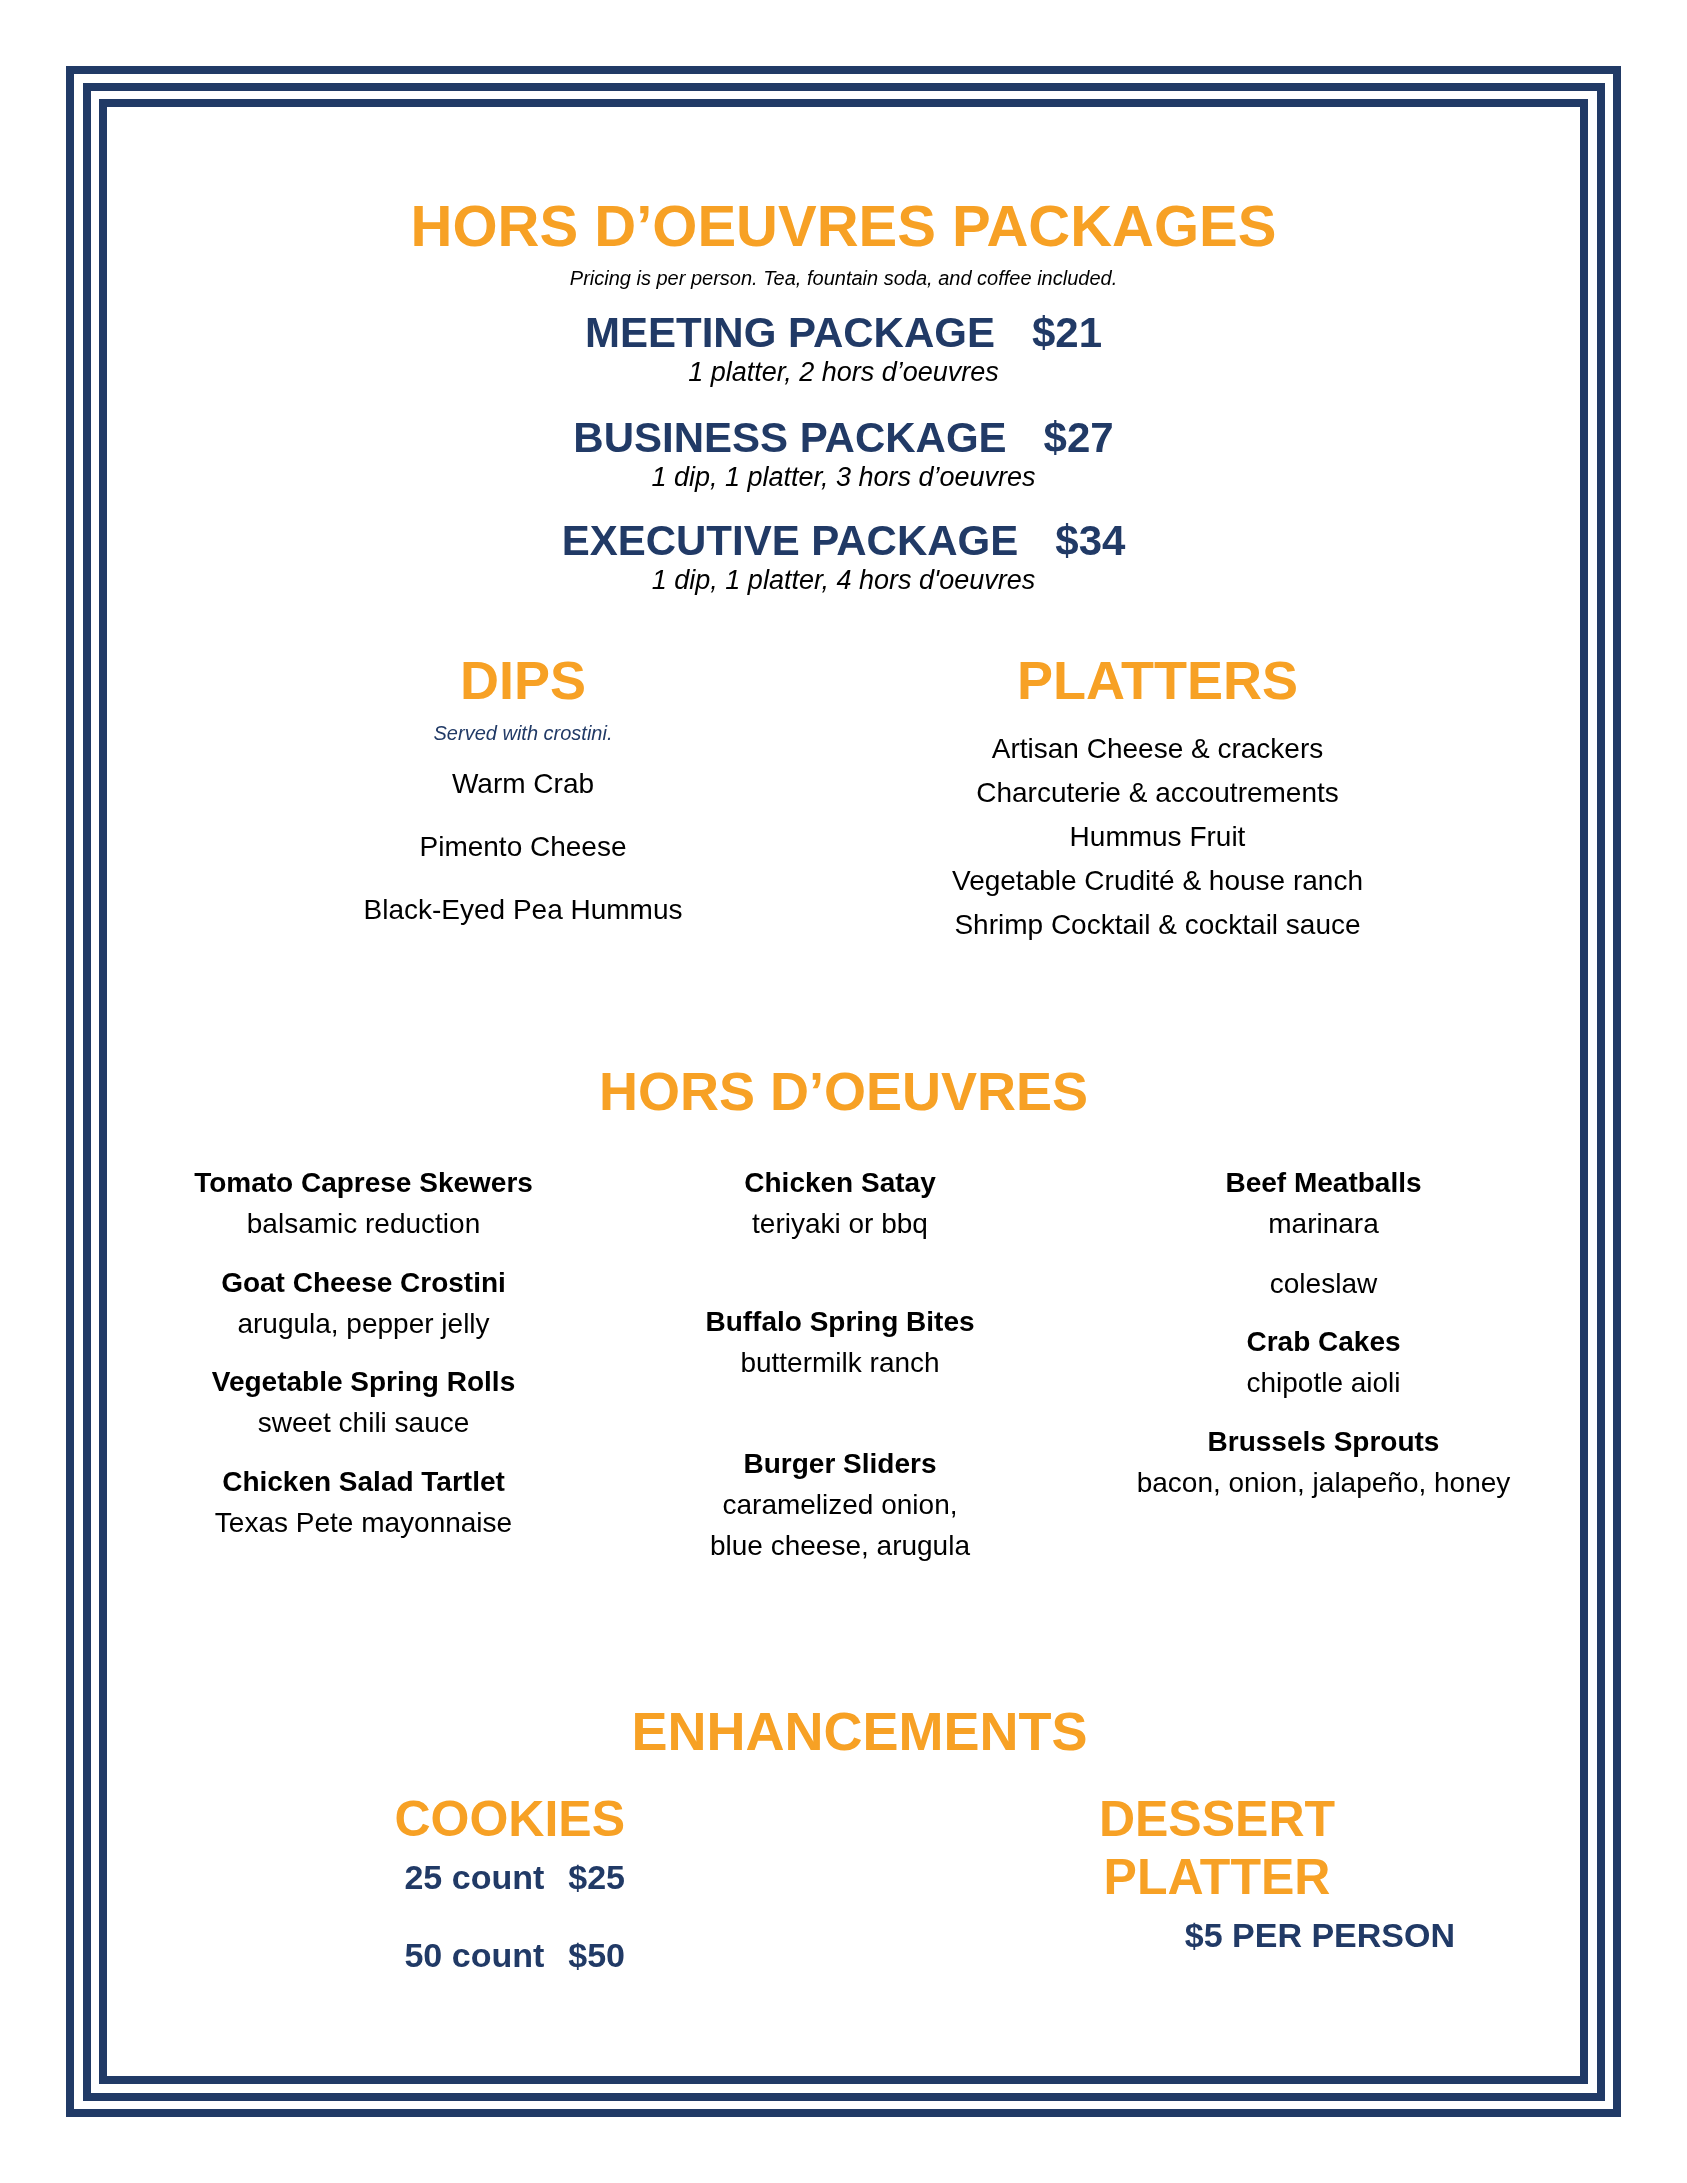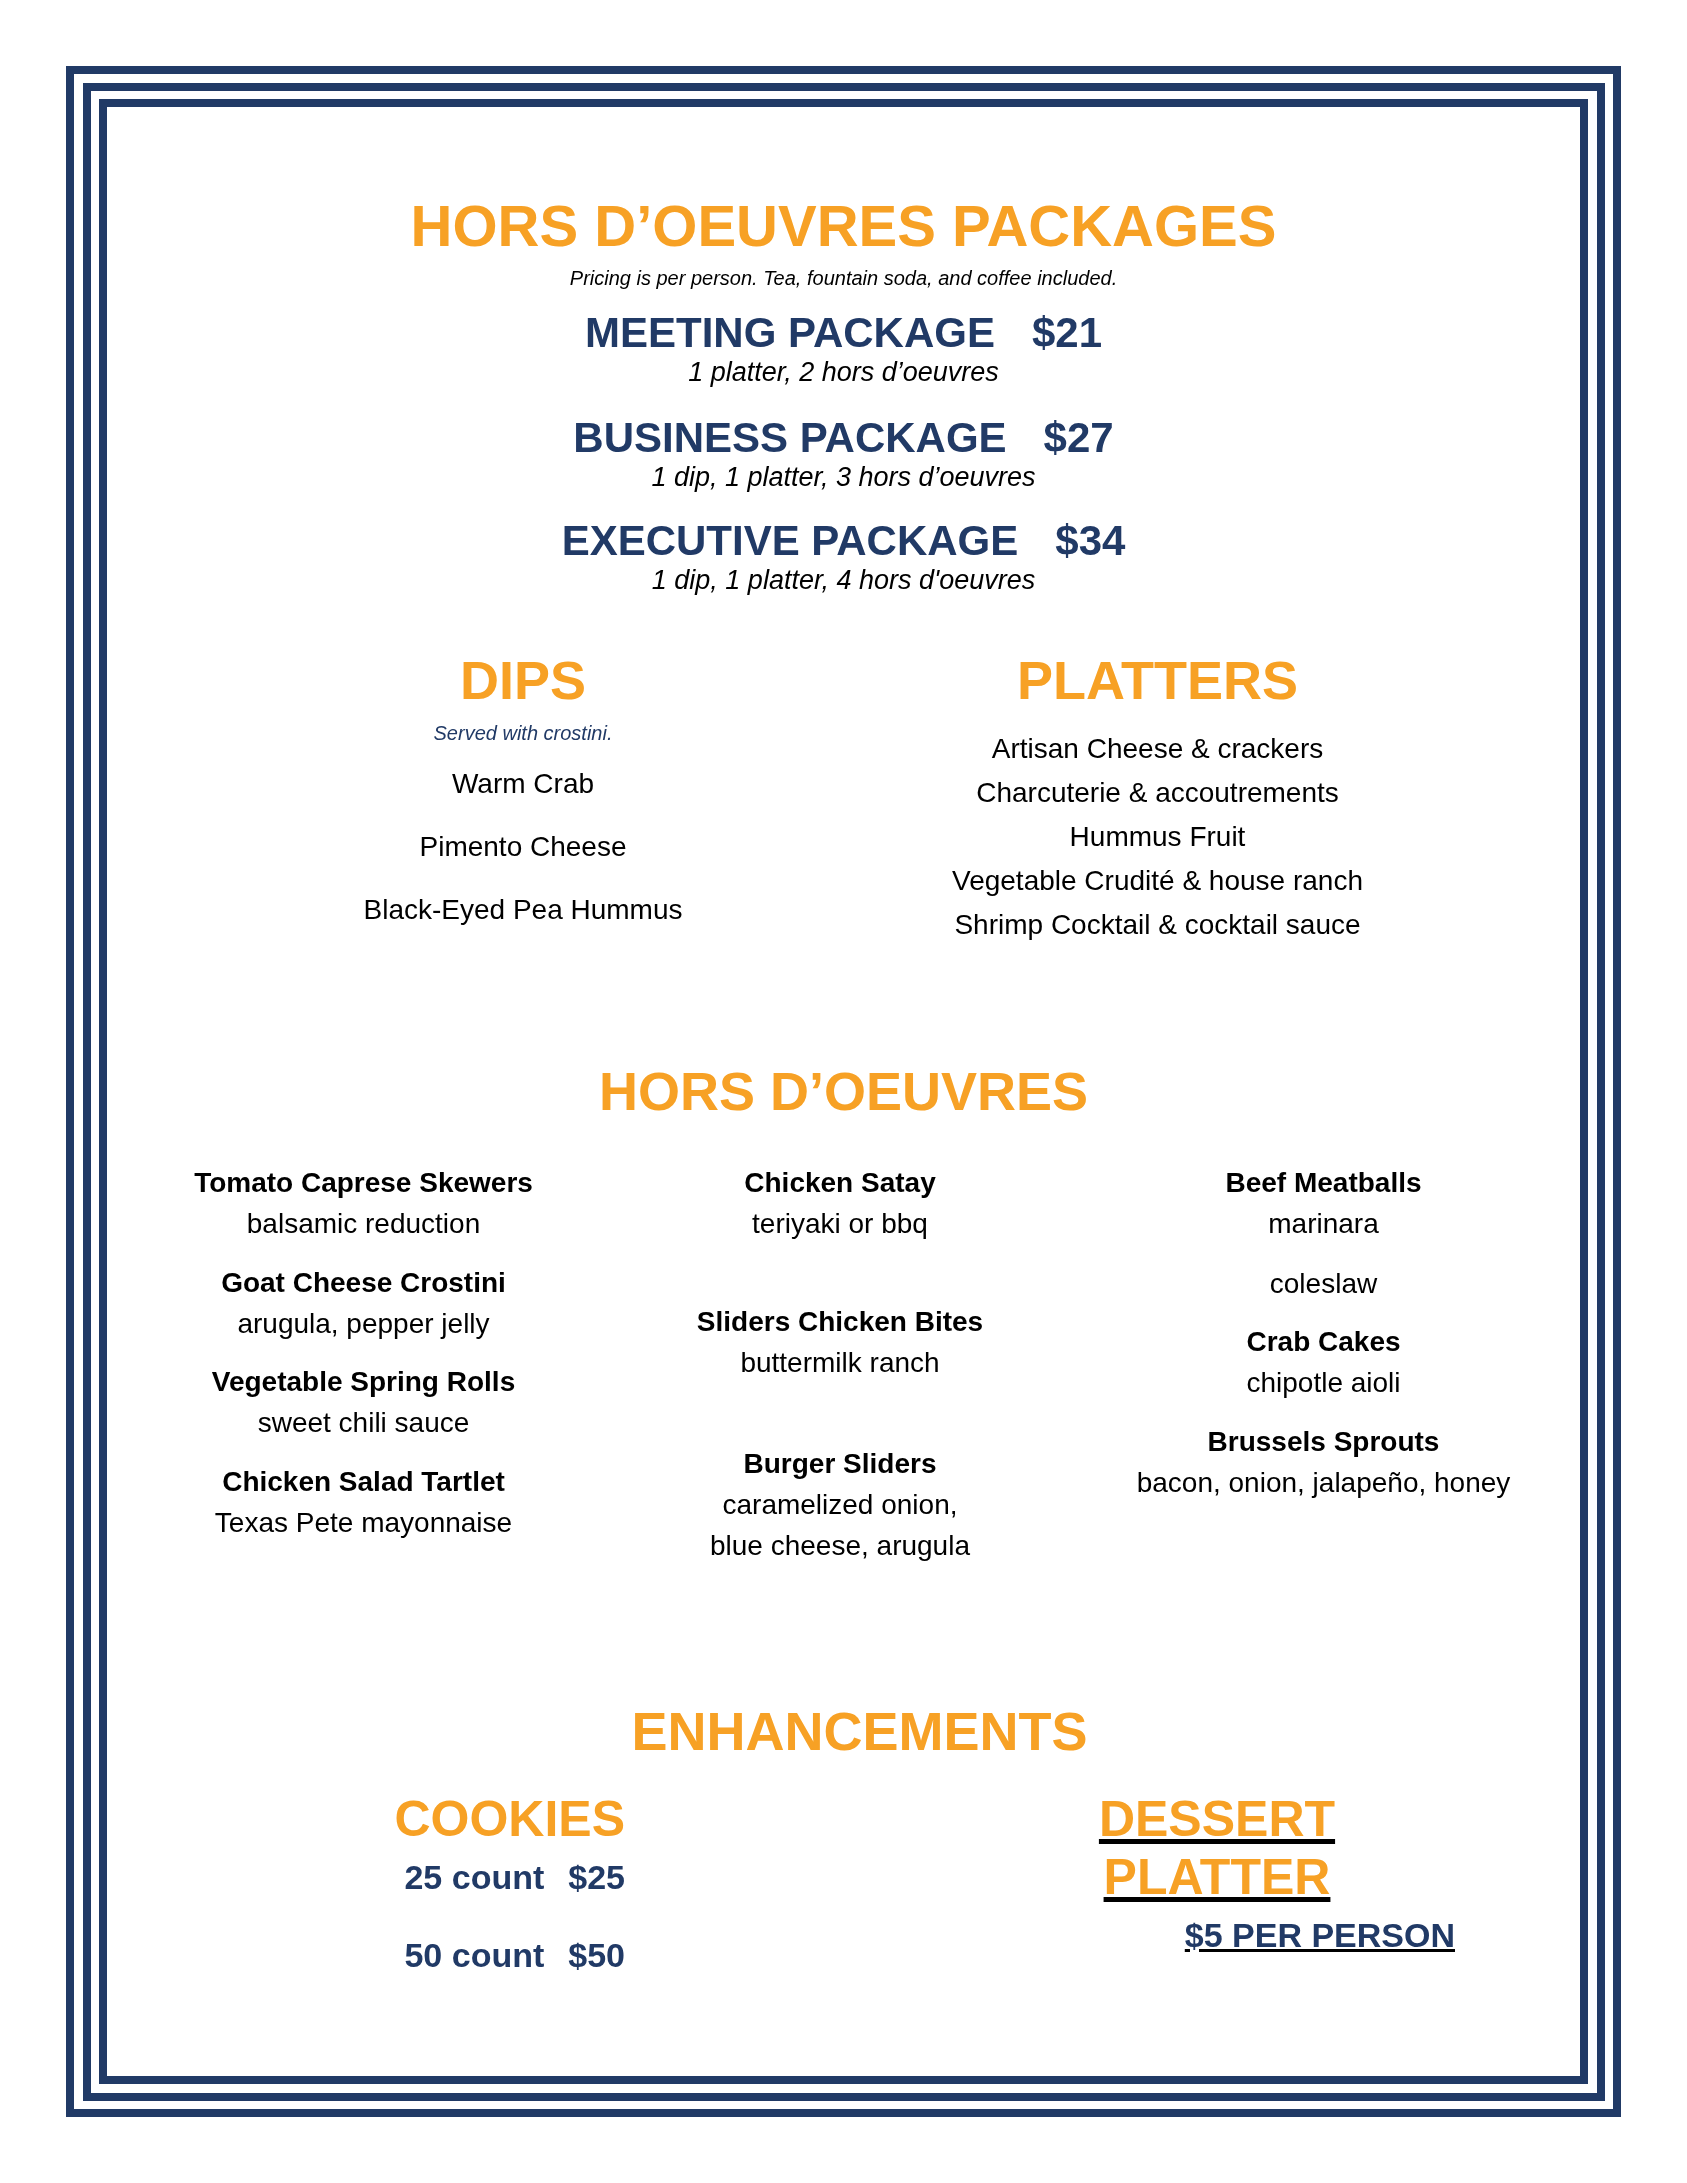--- a/index.html
+++ b/index.html
@@ -38,21 +38,21 @@
     .hc2 { left: 615px; width: 450px; }
     .hc3 { left: 1059px; width: 529px; }
     .h-item { margin-bottom: 18.5px; }
     .h-name { font-size: 28px; font-weight: bold; line-height: 40px; }
     .h-desc { font-size: 28px; line-height: 41px; }
     .hc2 .h-item { margin-bottom: 58px; }
     .hc2 .h-item:nth-child(2) { margin-bottom: 61px; }
 
     .enh-title { left: 16px; width: 1687px; top: 1699px; font-size: 54px; line-height: 64px; }
     .cookies { left: 294px; width: 331px; top: 1790px; text-align: right; }
-    .dessert { left: 979px; width: 476px; top: 1790px; text-decoration: underline; }
+    .dessert { left: 979px; width: 476px; top: 1790px; }
     .sub-title { font-size: 50px; line-height: 58px; }
     .enh-line { font-size: 34px; line-height: 42px; }
     .cookies .enh-line { margin-top: 8px; }
     .cookies .enh-line + .enh-line { margin-top: 36px; }
     .cookies .amt { margin-left: 24px; }
     .dessert .enh-line { margin-top: 8px; padding-left: 79px; text-align: right; }
   </style>
 </head>
 <body>
 
@@ -123,21 +123,21 @@
     <div class="h-desc">Texas Pete mayonnaise</div>
   </div>
 </div>
 
 <div class="abs hcol hc2">
   <div class="h-item">
     <div class="h-name">Chicken Satay</div>
     <div class="h-desc">teriyaki or bbq</div>
   </div>
   <div class="h-item">
-    <div class="h-name">Sliders Chicken Bites</div>
+    <div class="h-name">Buffalo Spring Bites</div>
     <div class="h-desc">buttermilk ranch</div>
   </div>
   <div class="h-item">
     <div class="h-name">Burger Sliders</div>
     <div class="h-desc">caramelized onion,</div>
     <div class="h-desc">blue cheese, arugula</div>
   </div>
 </div>
 
 <div class="abs hcol hc3">

